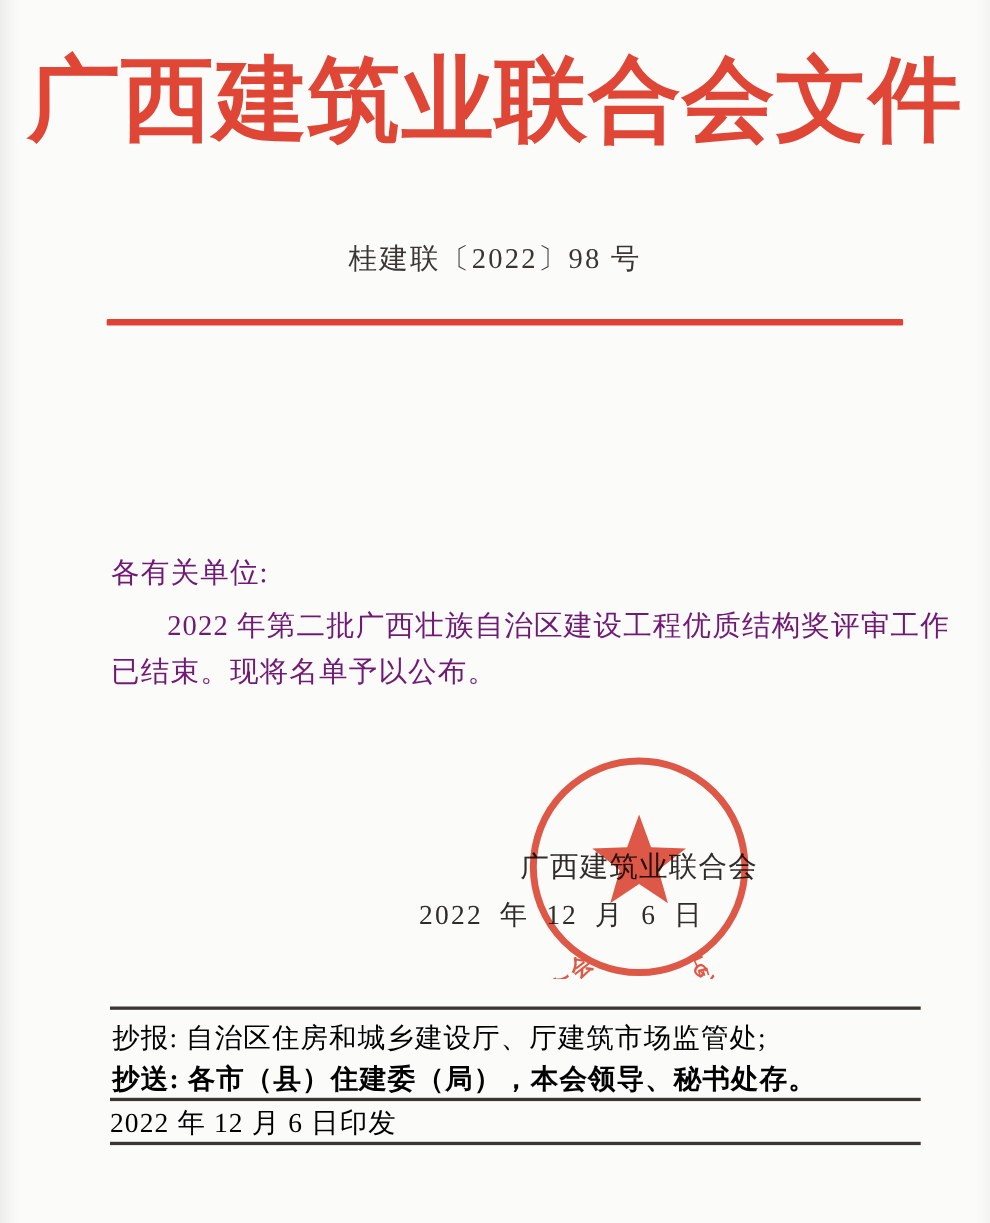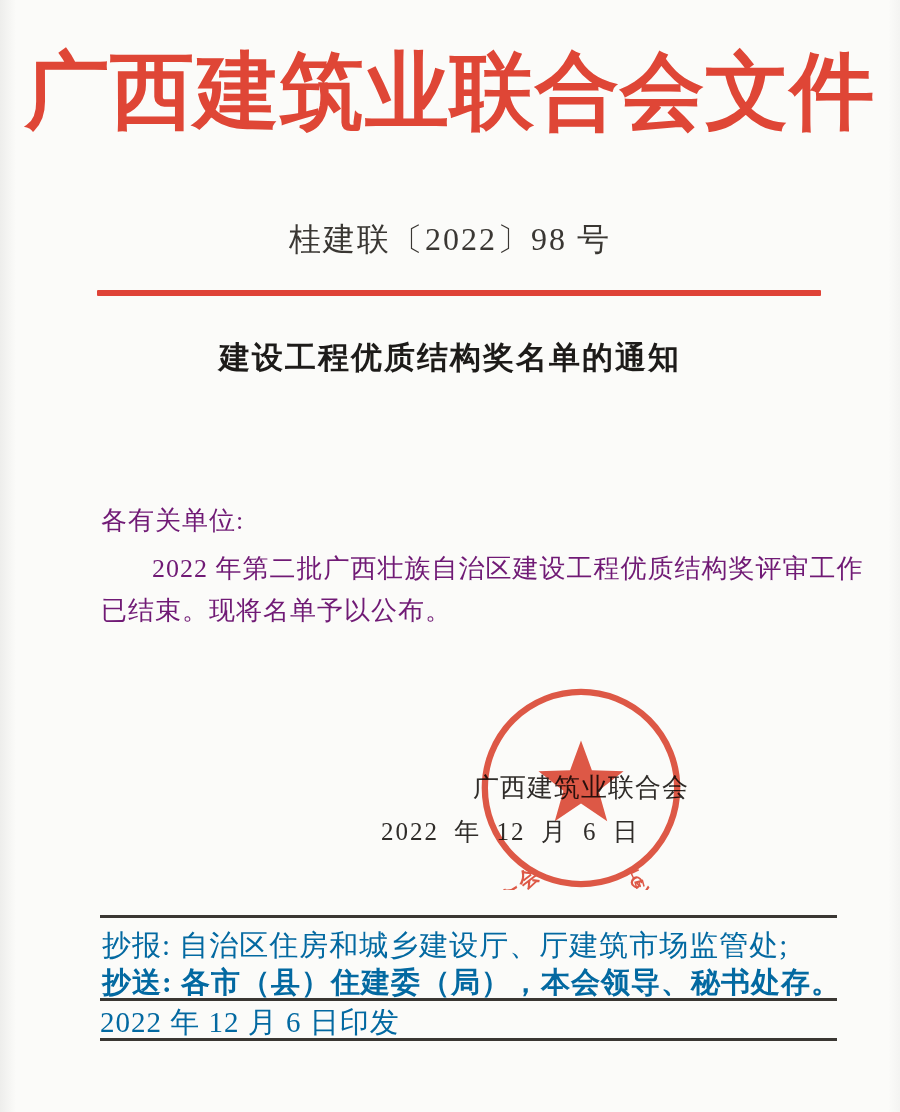--- a/index.html
+++ b/index.html
@@ -22,21 +22,21 @@
   .centered { left:0; right:0; text-align:center; }
 
   .org-banner {
     top:40px; font-size:84px; line-height:104px;
     font-weight:bold; letter-spacing:1px;
     color:#df4636;
     font-family:"Liberation Serif","DejaVu Serif",serif;
     white-space:nowrap;
   }
   .doc-number {
-    top:218px; font-size:32px; letter-spacing:2px; color:#3a3733;
+    top:218px; font-size:26px; letter-spacing:2px; color:#3a3733;
   }
   .red-rule {
     top:290px; left:97px; width:724px; height:6px;
     background:#df4337; border-radius:1px;
   }
   .subject {
     top:333px; font-weight:bold; color:#1d1b19;
     font-size:31px; line-height:50px; letter-spacing:2px;
   }
   .body-line { font-size:26px; line-height:34px; letter-spacing:1px; color:#701a75; white-space:nowrap; }
@@ -50,41 +50,40 @@
 
   .seal-wrap {
     top:686px; left:477px; width:208px; height:204px;
     mix-blend-mode:multiply; opacity:.85;
   }
 
   .rule { left:100px; width:737px; height:3px; background:#3a3733; }
   .rule-1 { top:915px; }
   .rule-2 { top:998px; }
   .rule-3 { top:1038px; }
-  .footer-line { font-size:29px; line-height:32px; letter-spacing:1px; white-space:nowrap; color:#0369a1; }
+  .footer-line { font-size:25px; line-height:32px; letter-spacing:1px; white-space:nowrap; color:#000000; }
   .copy-report { top:929px; left:102px; }
   .copy-send   { top:966px; left:102px;font-weight:bold; }
   .imprint-row {
     top:1006px; left:100px; width:737px;
     display:flex; justify-content:space-between; align-items:baseline;
   }
 </style>
 </head>
 <body>
 
 <div class="page">
 
   <div class="abs centered org-banner">广西建筑业联合会文件</div>
 
   <div class="abs centered doc-number">桂建联〔2022〕98 号</div>
 
   <div class="abs red-rule"></div>
 
   <div class="abs centered subject">
-    <div>建设工程优质结构奖名单的通知</div>
   </div>
 
   <div class="abs body-line salutation">各有关单位:</div>
 
   <div class="abs body-line para-line1">2022 年第二批广西壮族自治区建设工程优质结构奖评审工作</div>
 
   <div class="abs body-line para-line2">已结束。现将名单予以公布。</div>
 
 
   <div class="abs sign-org">广西建筑业联合会</div>

